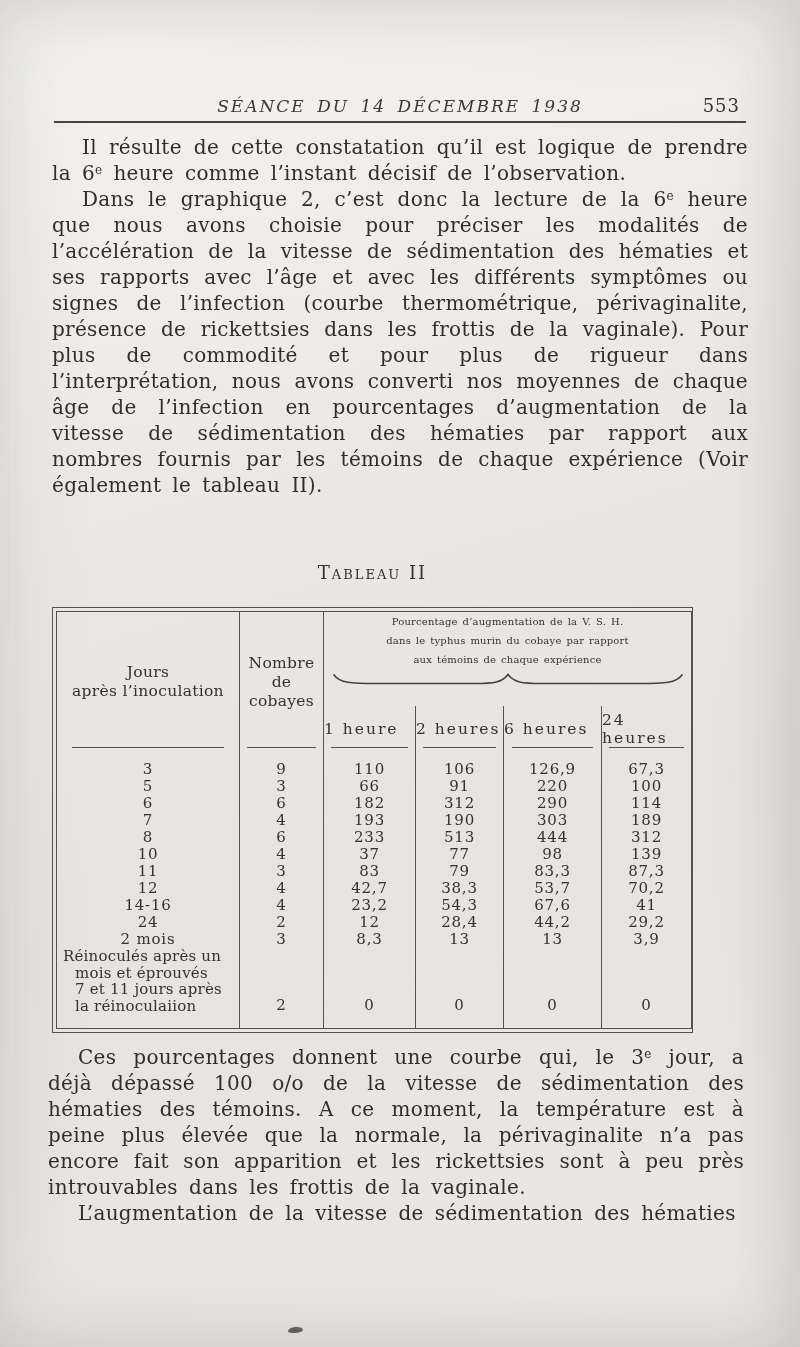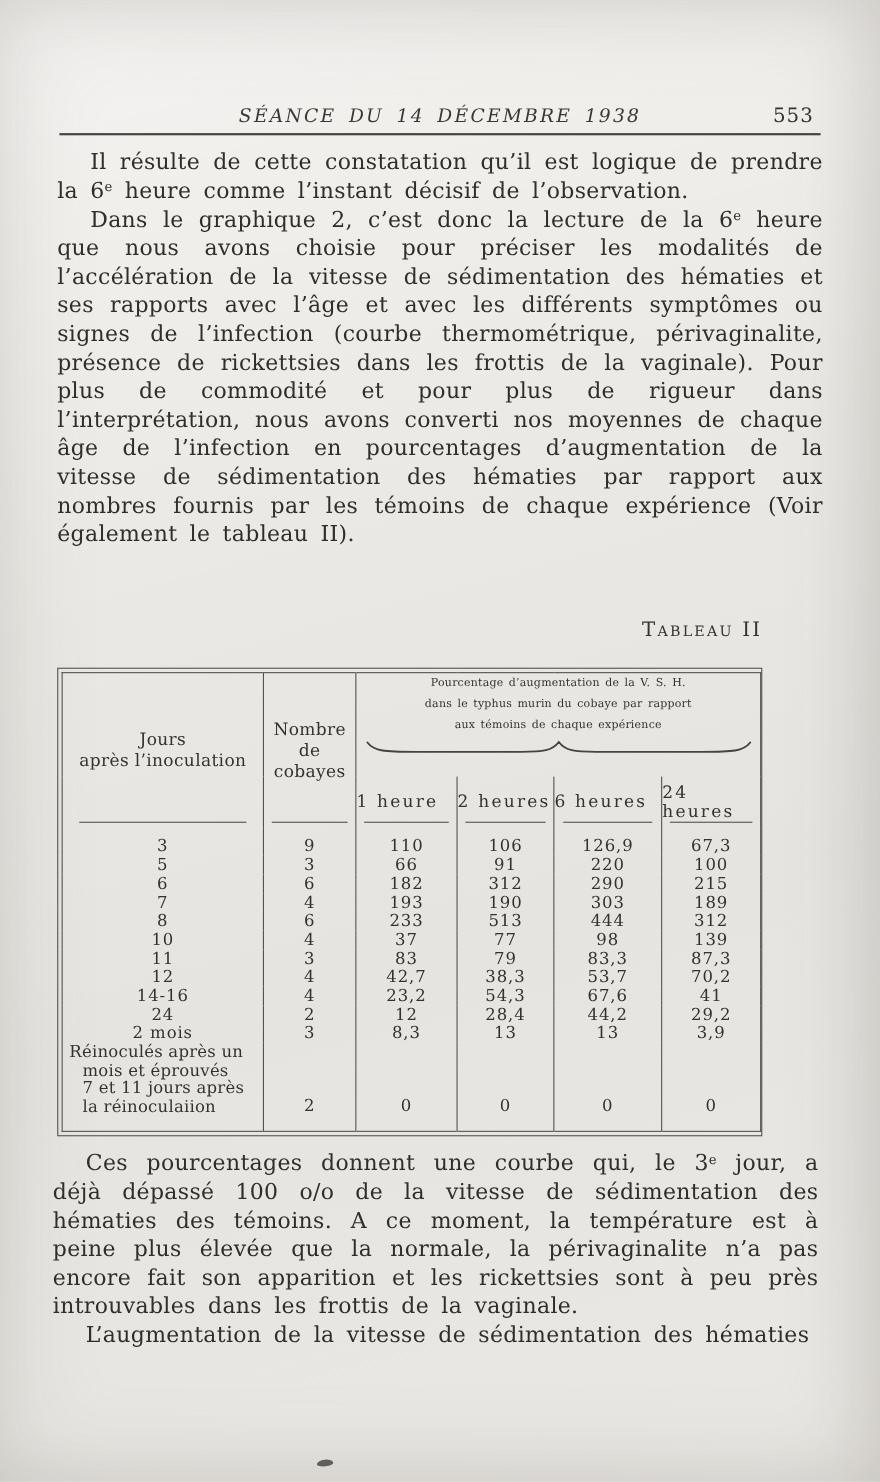--- a/index.html
+++ b/index.html
@@ -36,21 +36,21 @@
   .text-top p, .text-bottom p {
     margin: 0; font-size: 20px; line-height: 26px;
     text-align: justify; letter-spacing: 0.3px; word-spacing: 4.5px;
     text-indent: 30px; color: #2f2e2b;
   }
   p.cont { text-indent: 0; }
   sup { font-size: 12px; line-height: 0; vertical-align: 6px; letter-spacing: 0; }
   
   .table-section { position: absolute; top: 562px; left: 52px; width: 641px; }
   .table-title {
-    text-align: right; font-variant: small-caps; font-size: 18px;
+    text-align: center; font-variant: small-caps; font-size: 18px;
     letter-spacing: 2px; color: #34332f;
   }
   .table-frame {
     margin-top: 24px;
     border: 1px solid #55534e;
     padding: 3px;
   }
   table.data-table {
     width: 100%; border-collapse: collapse; table-layout: fixed;
     border: 1px solid #55534e;
@@ -172,21 +172,21 @@
               <td class="c-val">91</td>
               <td class="c-val">220</td>
               <td class="c-val">100</td>
             </tr>
             <tr>
               <td class="c-jours">6</td>
               <td class="c-nombre">6</td>
               <td class="c-val">182</td>
               <td class="c-val">312</td>
               <td class="c-val">290</td>
-              <td class="c-val">215</td>
+              <td class="c-val">114</td>
             </tr>
             <tr>
               <td class="c-jours">7</td>
               <td class="c-nombre">4</td>
               <td class="c-val">193</td>
               <td class="c-val">190</td>
               <td class="c-val">303</td>
               <td class="c-val">189</td>
             </tr>
             <tr>

